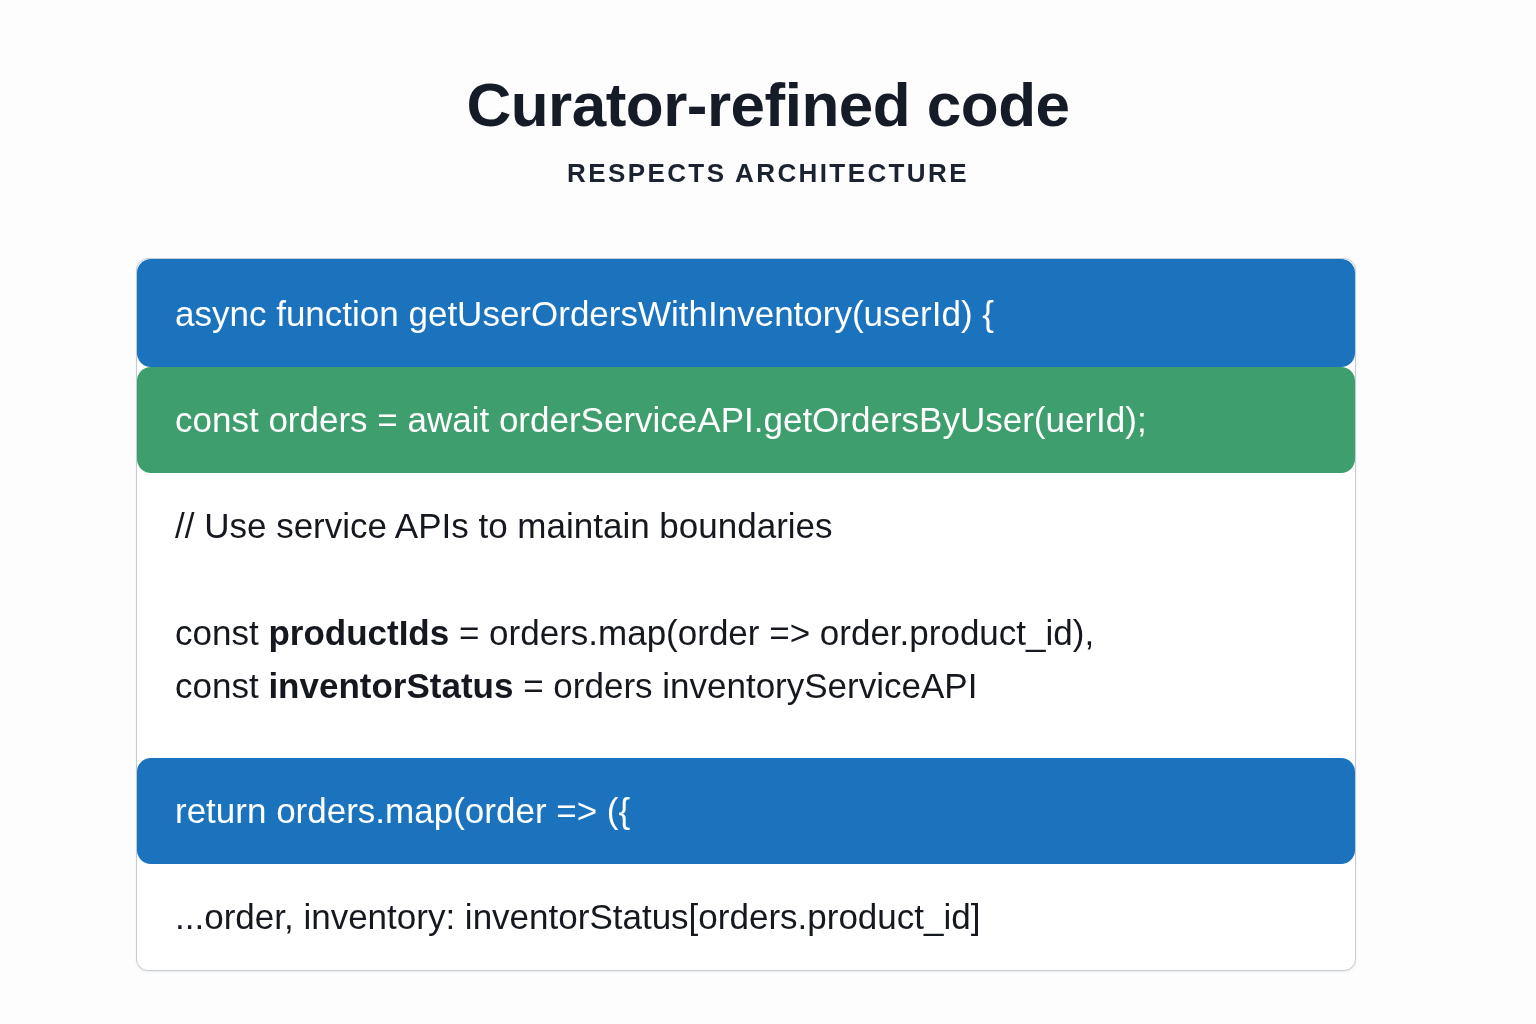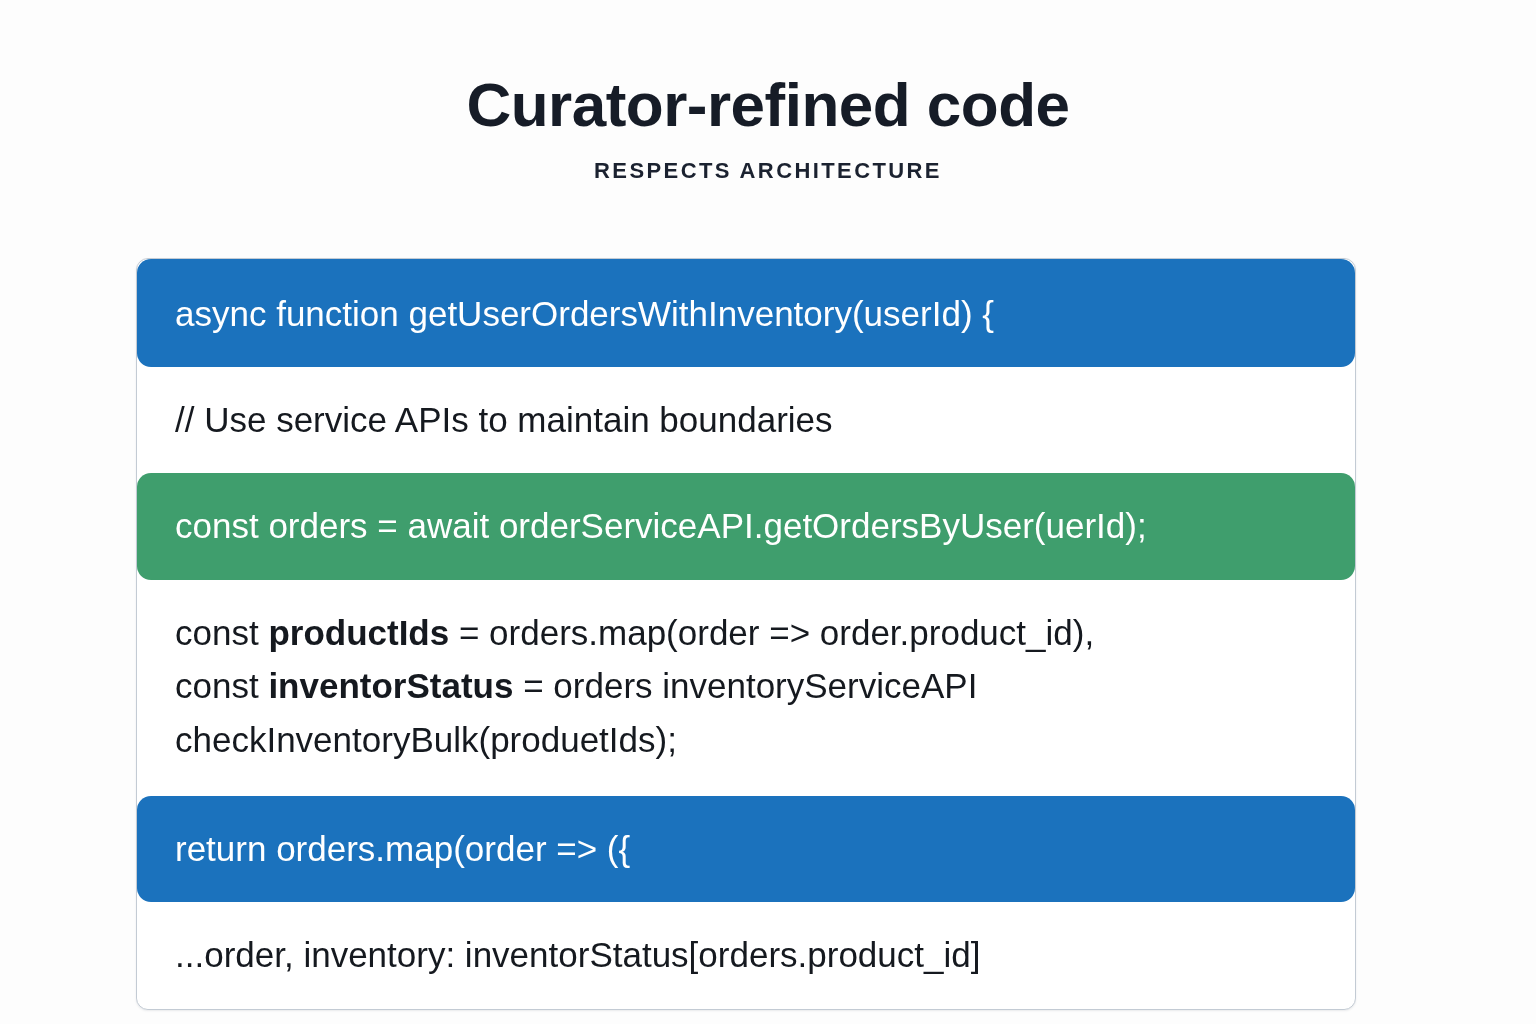--- a/index.html
+++ b/index.html
@@ -31,21 +31,21 @@
     font-size: 62px;
     font-weight: bold;
     color: #161c27;
     letter-spacing: -0.5px;
     line-height: 1.05;
     margin: 0;
   }
 
   .subtitle {
     font-family: "Liberation Sans", sans-serif;
-    font-size: 22px;
+    font-size: 26px;
     font-weight: bold;
     color: #1b2230;
     letter-spacing: 2.4px;
     margin: 22px 0 0 0;
     line-height: 1.1;
   }
 
   .code-card {
     position: absolute;
     left: 136px;
@@ -89,21 +89,21 @@
     padding-bottom: 30px;
   }
 
   .row-pad-2 {
     padding-top: 30px;
     padding-bottom: 30px;
   }
 
   .row-multi {
     padding-top: 26px;
-    padding-bottom: 30px;
+    padding-bottom: 45px;
     white-space: normal;
   }
 
   .code-line {
     display: block;
     white-space: nowrap;
     line-height: 1.53;
   }
 
   .bold {
@@ -117,33 +117,30 @@
 
   <div class="header">
     <h1 class="title">Curator-refined code</h1>
     <h2 class="subtitle">RESPECTS ARCHITECTURE</h2>
   </div>
 
   <div class="code-card">
 
     <div class="code-row row-blue row-pad-1">async function getUserOrdersWithInventory(userId) {</div>
 
+    <div class="code-row row-green row-pad-2">const orders = await orderServiceAPI.getOrdersByUser(uerId);</div>
+
     <div class="code-row row-white row-pad-2">// Use service APIs to maintain boundaries</div>
-
-    <div class="code-row row-green row-pad-2">const orders = await orderServiceAPI.getOrdersByUser(uerId);</div>
 
     <div class="code-row row-white row-multi">
       <span class="code-line">
         <span>const </span><span class="bold">productIds</span><span> = orders.map(order =&gt; order.product_id),</span>
       </span>
       <span class="code-line">
         <span>const </span><span class="bold">inventorStatus</span><span> = orders inventoryServiceAPI</span>
-      </span>
-      <span class="code-line">
-        <span>checkInventoryBulk(produetIds);</span>
       </span>
     </div>
 
     <div class="code-row row-blue row-pad-2">return orders.map(order =&gt; ({</div>
 
     <div class="code-row row-white row-pad-2">...order,  inventory: inventorStatus[orders.product_id]</div>
 
   </div>
 
 </div>

